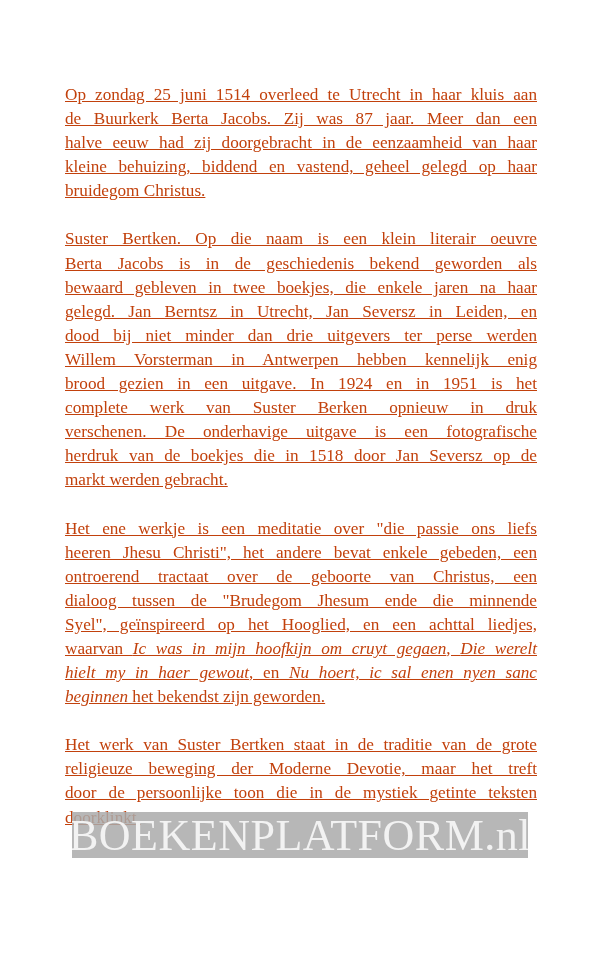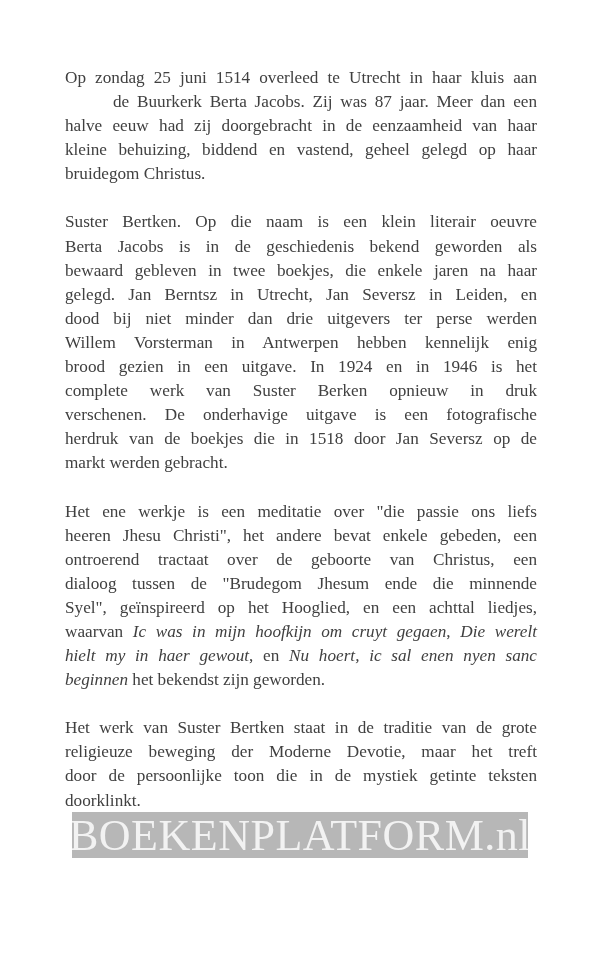--- a/index.html
+++ b/index.html
@@ -1,53 +1,53 @@
 <!DOCTYPE html>
 <html><head>
 <meta charset="utf-8">
 <style>
   html, body { margin: 0; padding: 0; background: #ffffff; }
   body { width: 600px; height: 957px; position: relative; overflow: hidden; }
   .page {
-    position: absolute; left: 65px; top: 66px; width: 472px;
+    position: absolute; left: 65px; top: 83px; width: 472px;
     font-family: "Liberation Serif", "DejaVu Serif", serif;
-    font-size: 17.2px; line-height: 24.1px; color: #404040;
+    font-size: 17.2px; line-height: 24.1px; color: #c2410c; text-decoration: underline;
   }
   .para { margin: 0 0 24px 0; }
   .line { display: block; text-align: justify; text-align-last: justify; white-space: nowrap; height: 24.1px; }
   .line.last { text-align-last: left; }
   .line span { white-space: pre; }
   .it { font-style: italic; }
   .watermark {
     position: absolute; left: 72px; top: 812px; width: 456px; height: 46px;
     background: rgba(170,170,170,0.85);
     display: flex; align-items: center; justify-content: center;
     font-family: "Liberation Serif", "DejaVu Serif", serif;
     font-size: 44px; letter-spacing: 0.5px; color: #f2f2f2; overflow: hidden;
   }
 </style>
 </head>
 <body>
 
 <div class="page" id="page">
     <div class="para">
       <span class="line" style="white-space: normal;"><span style="white-space: normal;">Op zondag 25 juni 1514 overleed te Utrecht in haar kluis aan</span></span>
-      <span class="line" style="white-space: normal; margin-left: 48px;"><span style="white-space: normal;">de Buurkerk Berta Jacobs. Zij was 87 jaar. Meer dan een</span></span>
+      <span class="line" style="white-space: normal;"><span style="white-space: normal;">de Buurkerk Berta Jacobs. Zij was 87 jaar. Meer dan een</span></span>
       <span class="line" style="white-space: normal;"><span style="white-space: normal;">halve eeuw had zij doorgebracht in de eenzaamheid van haar</span></span>
       <span class="line" style="white-space: normal;"><span style="white-space: normal;">kleine behuizing, biddend en vastend, geheel gelegd op haar</span></span>
       <span class="line last" style="white-space: normal;"><span style="white-space: normal;">bruidegom Christus.</span></span>
     </div>
     <div class="para">
       <span class="line" style="white-space: normal;"><span style="white-space: normal;">Suster Bertken. Op die naam is een klein literair oeuvre</span></span>
       <span class="line" style="white-space: normal;"><span style="white-space: normal;">Berta Jacobs is in de geschiedenis bekend geworden als</span></span>
       <span class="line" style="white-space: normal;"><span style="white-space: normal;">bewaard gebleven in twee boekjes, die enkele jaren na haar</span></span>
       <span class="line" style="white-space: normal;"><span style="white-space: normal;">gelegd. Jan Berntsz in Utrecht, Jan Seversz in Leiden, en</span></span>
       <span class="line" style="white-space: normal;"><span style="white-space: normal;">dood bij niet minder dan drie uitgevers ter perse werden</span></span>
       <span class="line" style="white-space: normal;"><span style="white-space: normal;">Willem Vorsterman in Antwerpen hebben kennelijk enig</span></span>
-      <span class="line" style="white-space: normal;"><span style="white-space: normal;">brood gezien in een uitgave. In 1924 en in 1946 is het</span></span>
+      <span class="line" style="white-space: normal;"><span style="white-space: normal;">brood gezien in een uitgave. In 1924 en in 1951 is het</span></span>
       <span class="line" style="white-space: normal;"><span style="white-space: normal;">complete werk van Suster Berken opnieuw in druk</span></span>
       <span class="line" style="white-space: normal;"><span style="white-space: normal;">verschenen. De onderhavige uitgave is een fotografische</span></span>
       <span class="line" style="white-space: normal;"><span style="white-space: normal;">herdruk van de boekjes die in 1518 door Jan Seversz op de</span></span>
       <span class="line last" style="white-space: normal;"><span style="white-space: normal;">markt werden gebracht.</span></span>
     </div>
     <div class="para">
       <span class="line" style="white-space: normal;"><span style="white-space: normal;">Het ene werkje is een meditatie over "die passie ons liefs</span></span>
       <span class="line" style="white-space: normal;"><span style="white-space: normal;">heeren Jhesu Christi", het andere bevat enkele gebeden, een</span></span>
       <span class="line" style="white-space: normal;"><span style="white-space: normal;">ontroerend tractaat over de geboorte van Christus, een</span></span>
       <span class="line" style="white-space: normal;"><span style="white-space: normal;">dialoog tussen de "Brudegom Jhesum ende die minnende</span></span>

